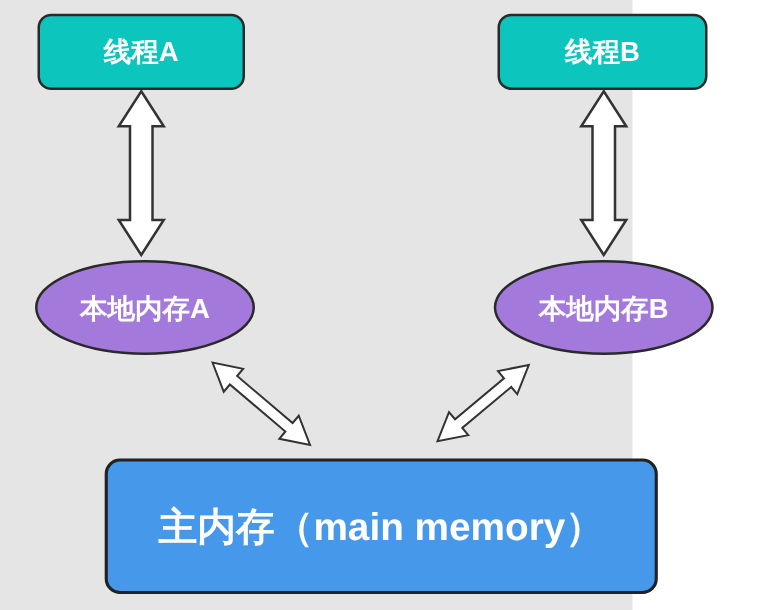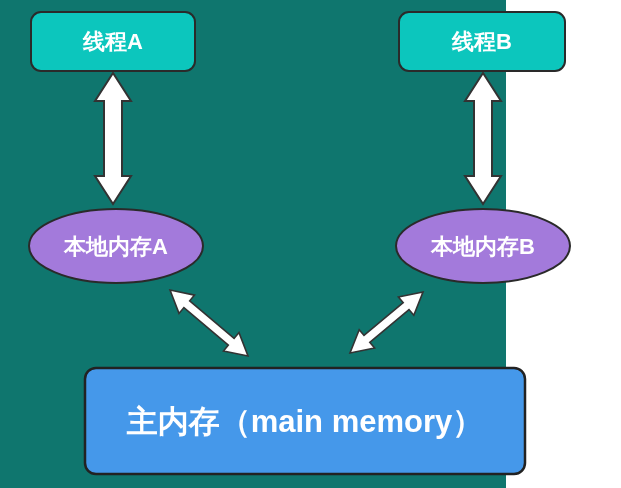--- a/index.html
+++ b/index.html
@@ -8,21 +8,21 @@
     width: 621px;
     height: 488px;
     background: #ffffff;
     overflow: hidden;
     font-family: "Liberation Sans", sans-serif;
   }
   .stage {
     position: relative;
     width: 506px;
     height: 488px;
-    background: #0f766e;
+    background: #e5e5e5;
   }
   svg { display: block; }
   .shape {
     stroke: #2a2a2a;
     stroke-width: 2;
   }
   .shape-main {
     stroke: #222222;
     stroke-width: 2.5;
   }

